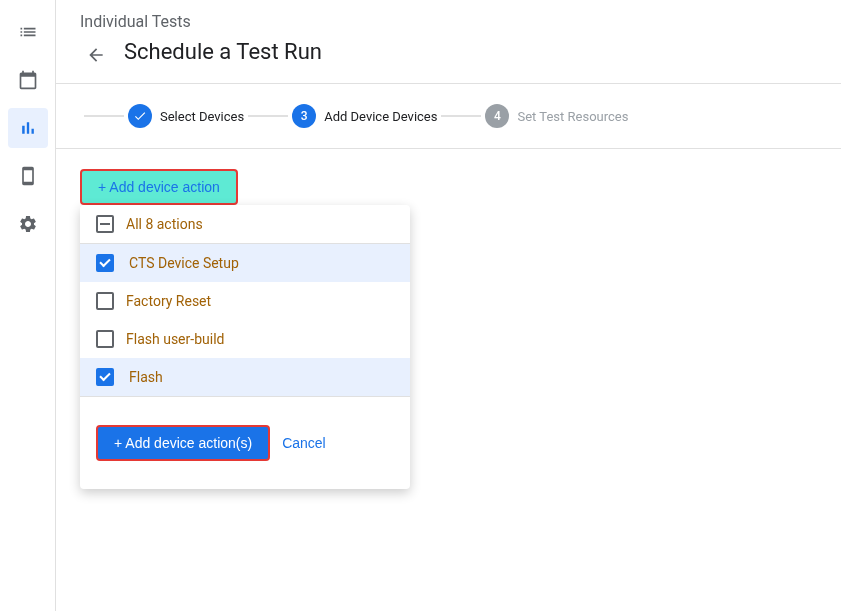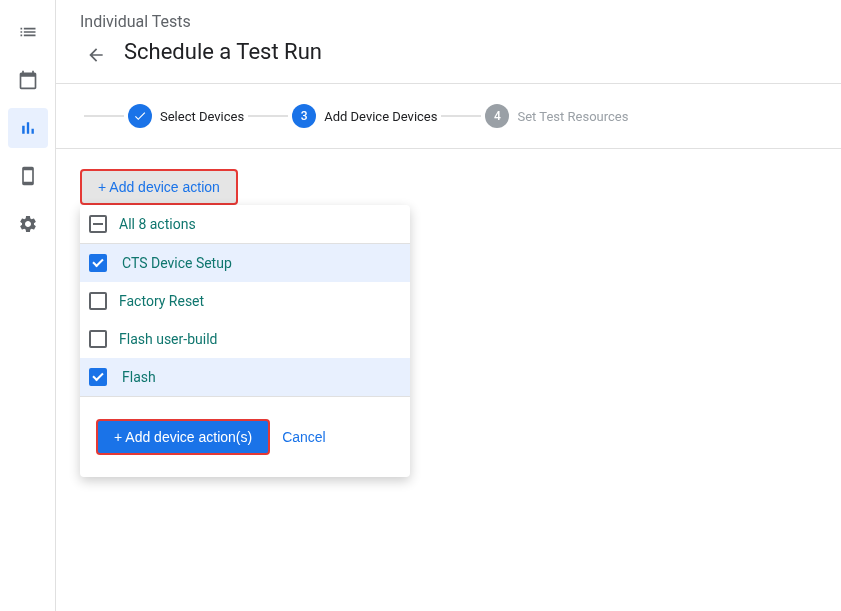--- a/index.html
+++ b/index.html
@@ -31,38 +31,38 @@
     .step-circle.completed { background: #1a73e8; color: #fff; }
     .step-circle.active { background: #1a73e8; color: #fff; }
     .step-circle.inactive { background: #9aa0a6; color: #fff; }
     .step-label { font-size: 13px; color: #202124; }
     .step-label.inactive { color: #9aa0a6; }
 
     
     .content { flex: 1; padding: 20px 24px; position: relative; }
 
     
-    .add-action-btn { display: inline-flex; align-items: center; gap: 4px; padding: 8px 16px; border: 2px solid #e53935; border-radius: 4px; background: #e5e5e5; color: #1a73e8; font-size: 14px; cursor: pointer; font-weight: 500; }
+    .add-action-btn { display: inline-flex; align-items: center; gap: 4px; padding: 8px 16px; border: 2px solid #e53935; border-radius: 4px; background: #5eead4; color: #1a73e8; font-size: 14px; cursor: pointer; font-weight: 500; }
 
     
     .dropdown { position: absolute; top: 56px; left: 24px; width: 330px; background: #fff; border-radius: 4px; box-shadow: 0 4px 12px rgba(0,0,0,0.2); z-index: 100; overflow: hidden; }
 
     
     .dropdown-list { max-height: 300px; overflow-y: auto; }
-    .dropdown-item { display: flex; align-items: center; gap: 12px; padding: 10px 9px; cursor: pointer; font-size: 14px; color: #0f766e; }
+    .dropdown-item { display: flex; align-items: center; gap: 12px; padding: 10px 16px; cursor: pointer; font-size: 14px; color: #a16207; }
     .dropdown-item.checked-item { background: #e8f0fe; gap: 15px; }
     .dropdown-item.all-item { border-bottom: 1px solid #e0e0e0; }
 
     
     .checkbox { width: 18px; height: 18px; border: 2px solid #5f6368; border-radius: 2px; display: flex; align-items: center; justify-content: center; flex-shrink: 0; }
     .checkbox.checked { background: #1a73e8; border-color: #1a73e8; }
     .checkbox.indeterminate { background: #fff; border-color: #5f6368; display: flex; align-items: center; justify-content: center; }
 
     
-    .dropdown-footer { display: flex; align-items: center; gap: 12px; padding: 22px 16px; border-top: 1px solid #e0e0e0; }
+    .dropdown-footer { display: flex; align-items: center; gap: 12px; padding: 28px 16px; border-top: 1px solid #e0e0e0; }
     .add-actions-btn { padding: 8px 16px; background: #1a73e8; color: #fff; border: 2px solid #e53935; border-radius: 4px; font-size: 14px; cursor: pointer; font-weight: 500; }
     .cancel-btn { font-size: 14px; color: #1a73e8; cursor: pointer; background: none; border: none; font-weight: 500; }
 
     
     .dropdown-list::-webkit-scrollbar { width: 6px; }
     .dropdown-list::-webkit-scrollbar-thumb { background: #bdc1c6; border-radius: 3px; }
 
     
     .check-mark { width: 10px; height: 6px; border-left: 2px solid #fff; border-bottom: 2px solid #fff; transform: rotate(-45deg) translate(1px, -1px); }
     .indeterminate-mark { width: 10px; height: 2px; background: #5f6368; }

